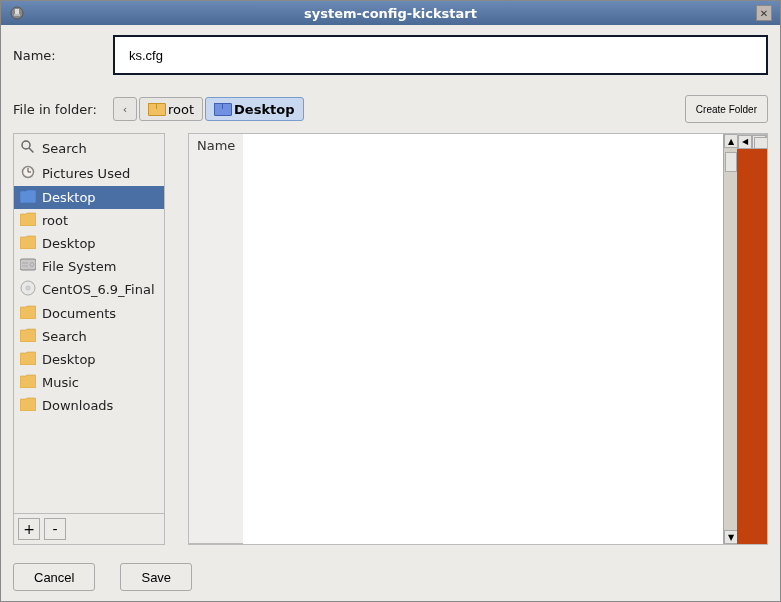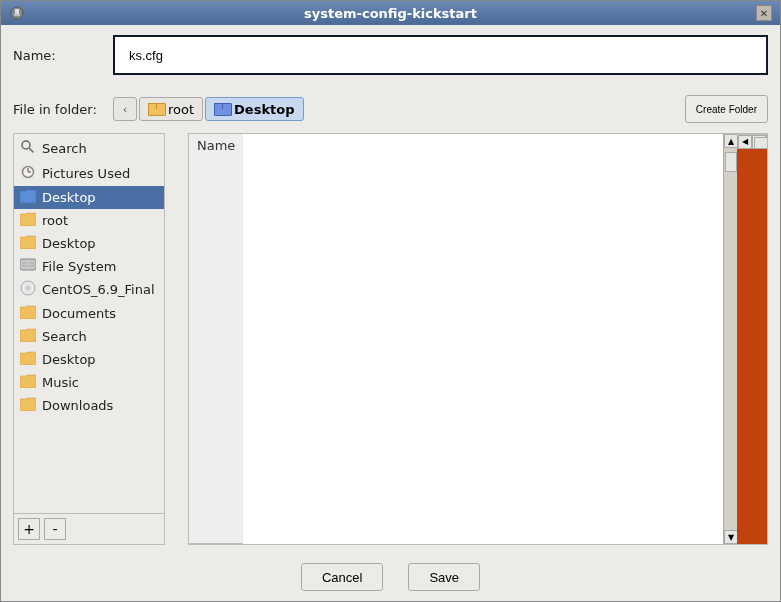--- a/index.html
+++ b/index.html
@@ -317,21 +317,21 @@
       height: 12px;
       background: #e8e6e2;
       border: 1px solid #aaa;
       position: absolute;
       left: 2px;
       top: 1px;
     }
 
     .dialog-buttons {
       display: flex;
-      justify-content: center;
+      justify-content: flex-start;
       padding: 8px 12px 10px 12px;
       gap: 25px;
     }
 
     .dialog-btn {
       height: 28px;
       padding: 0 20px;
       background: #edebe8;
       border: 1px solid #aaa;
       border-radius: 3px;

